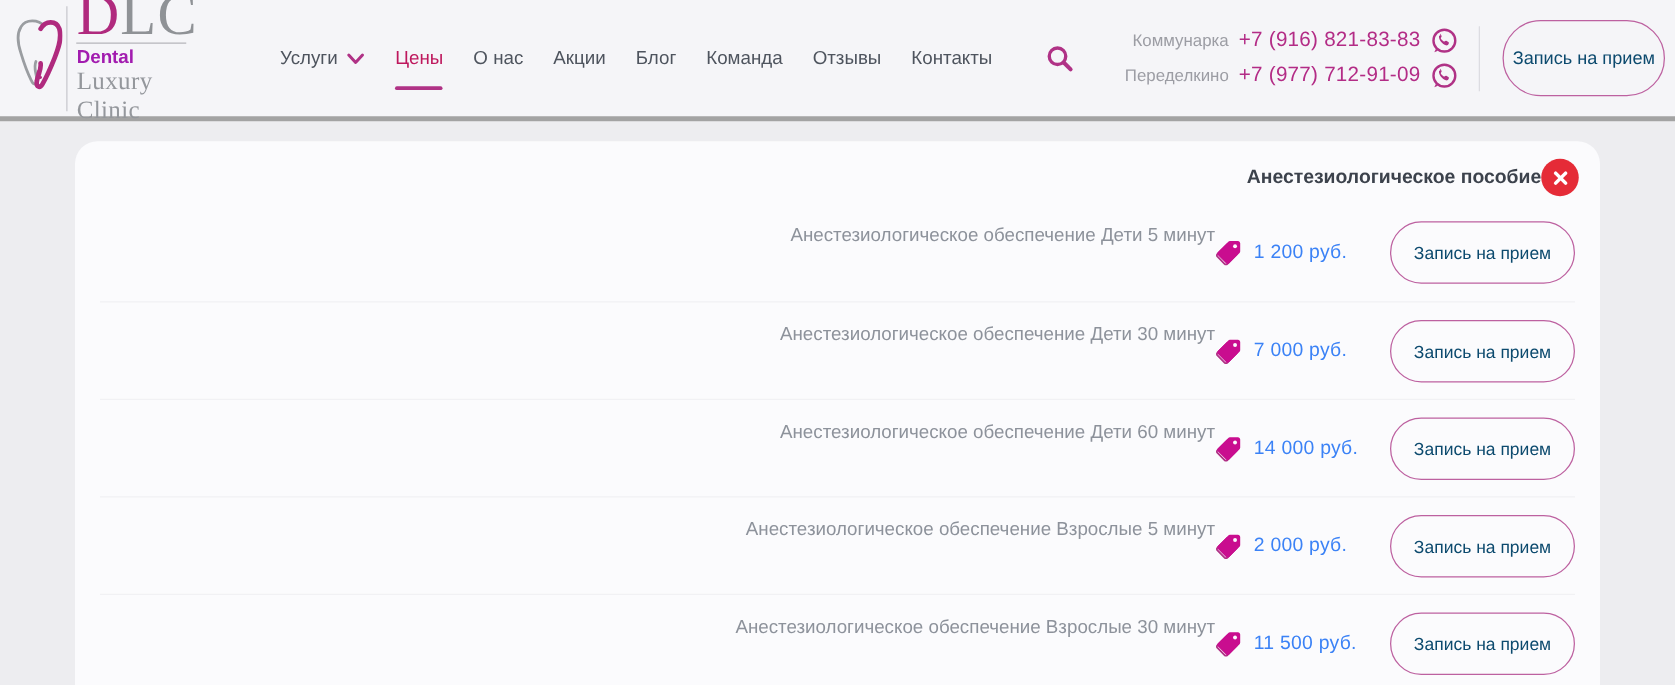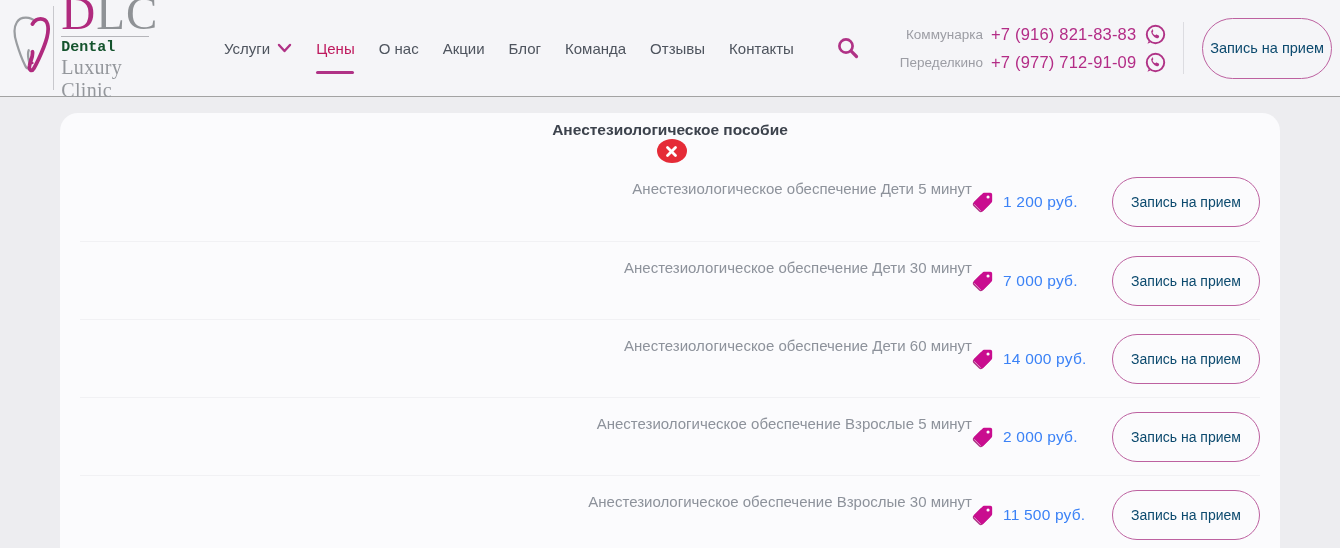--- a/index.html
+++ b/index.html
@@ -2,29 +2,29 @@
 <html lang="ru"><head>
 <meta charset="utf-8">
 <style>
   * { margin:0; padding:0; box-sizing:border-box; }
   html,body { width:1340px; height:548px; overflow:hidden; }
   body { font-family:"Liberation Sans", sans-serif; background:#ededf0; }
 
   
   .header {
     height:97px; background:#f5f5f8; display:flex; align-items:center;
-    padding:0 8px 0 10px; border-bottom:1px solid #a3a3a3;
+    padding:0 8px 0 10px; border-bottom:4px solid #a3a3a3;
   }
   .logo { display:flex; align-items:center; cursor:pointer; }
   .logo-divider { width:1px; height:84px; background:#c8c8cd; margin:0 7px 0 3px; }
   .logo-abbr { font-family:"Liberation Serif", serif; font-size:47px; line-height:.82; letter-spacing:1px; }
   .logo-abbr .first { color:#b02a7e; }
   .logo-abbr .rest  { color:#8f9296; }
   .logo-rule { width:88px; height:1px; background:#b5b5ba; margin:3px 0 2px; }
-  .tagline1 { font-family:Liberation Mono, monospace; font-weight:bold; color:#14532d; font-size:15px; }
+  .tagline1 { font-family:Liberation Sans, sans-serif; font-weight:bold; color:#a21caf; font-size:15px; }
   .tagline2 { font-family:"Liberation Serif", serif; color:#94979c; font-size:20px; letter-spacing:.3px; }
 
   .nav { margin-left:60px; display:flex; align-items:center; gap:24px; font-size:15px; color:#4e545e; }
   .nav-item { position:relative; display:flex; align-items:center; gap:7px; cursor:pointer; white-space:nowrap; }
   .nav-item.active { color:#be185d; }
   .nav-item.active::after {
     content:""; position:absolute; left:50%; transform:translateX(-50%);
     bottom:-17px; width:38px; height:3px; background:#b03286; border-radius:2px;
   }
   .search-btn { margin-left:42px; background:none; border:none; cursor:pointer; display:flex; }
@@ -40,21 +40,21 @@
   .pill-btn {
     border:1.5px solid #bd61a0; color:#0c4a6e; background:transparent;
     border-radius:32px; font-size:14.5px; font-family:"Liberation Sans",sans-serif;
     cursor:pointer; white-space:nowrap;
   }
   .header-cta { width:160px; height:61px; }
 
   
   .main { padding:16px 60px 0; }
   .panel { background:#fbfbfd; border-radius:18px 18px 0 0; height:435px; padding:0 20px; }
-  .panel-head { height:50px; padding-top:8px; display:flex; align-items:center; justify-content:flex-end;flex-direction:column; }
+  .panel-head { height:50px; padding-top:8px; display:flex; align-items:center; justify-content:flex-end; }
   .panel-title { font-size:15.5px; font-weight:bold; color:#3c424c; }
   .close-btn {
     width:30px; height:30px; border-radius:50%; background:#e52b37; border:none; cursor:pointer;
     display:flex; align-items:center; justify-content:center; margin-right:-3px;
   }
 
   .row { height:78px; display:flex; align-items:center; justify-content:flex-end; }
   .row + .row { border-top:1px solid #f1f1f4; }
   .row-name { align-self:flex-start; padding-top:17px; font-size:15px; color:#8d929b; }
   .row-right { display:flex; align-items:center; width:288px; flex:none; }

